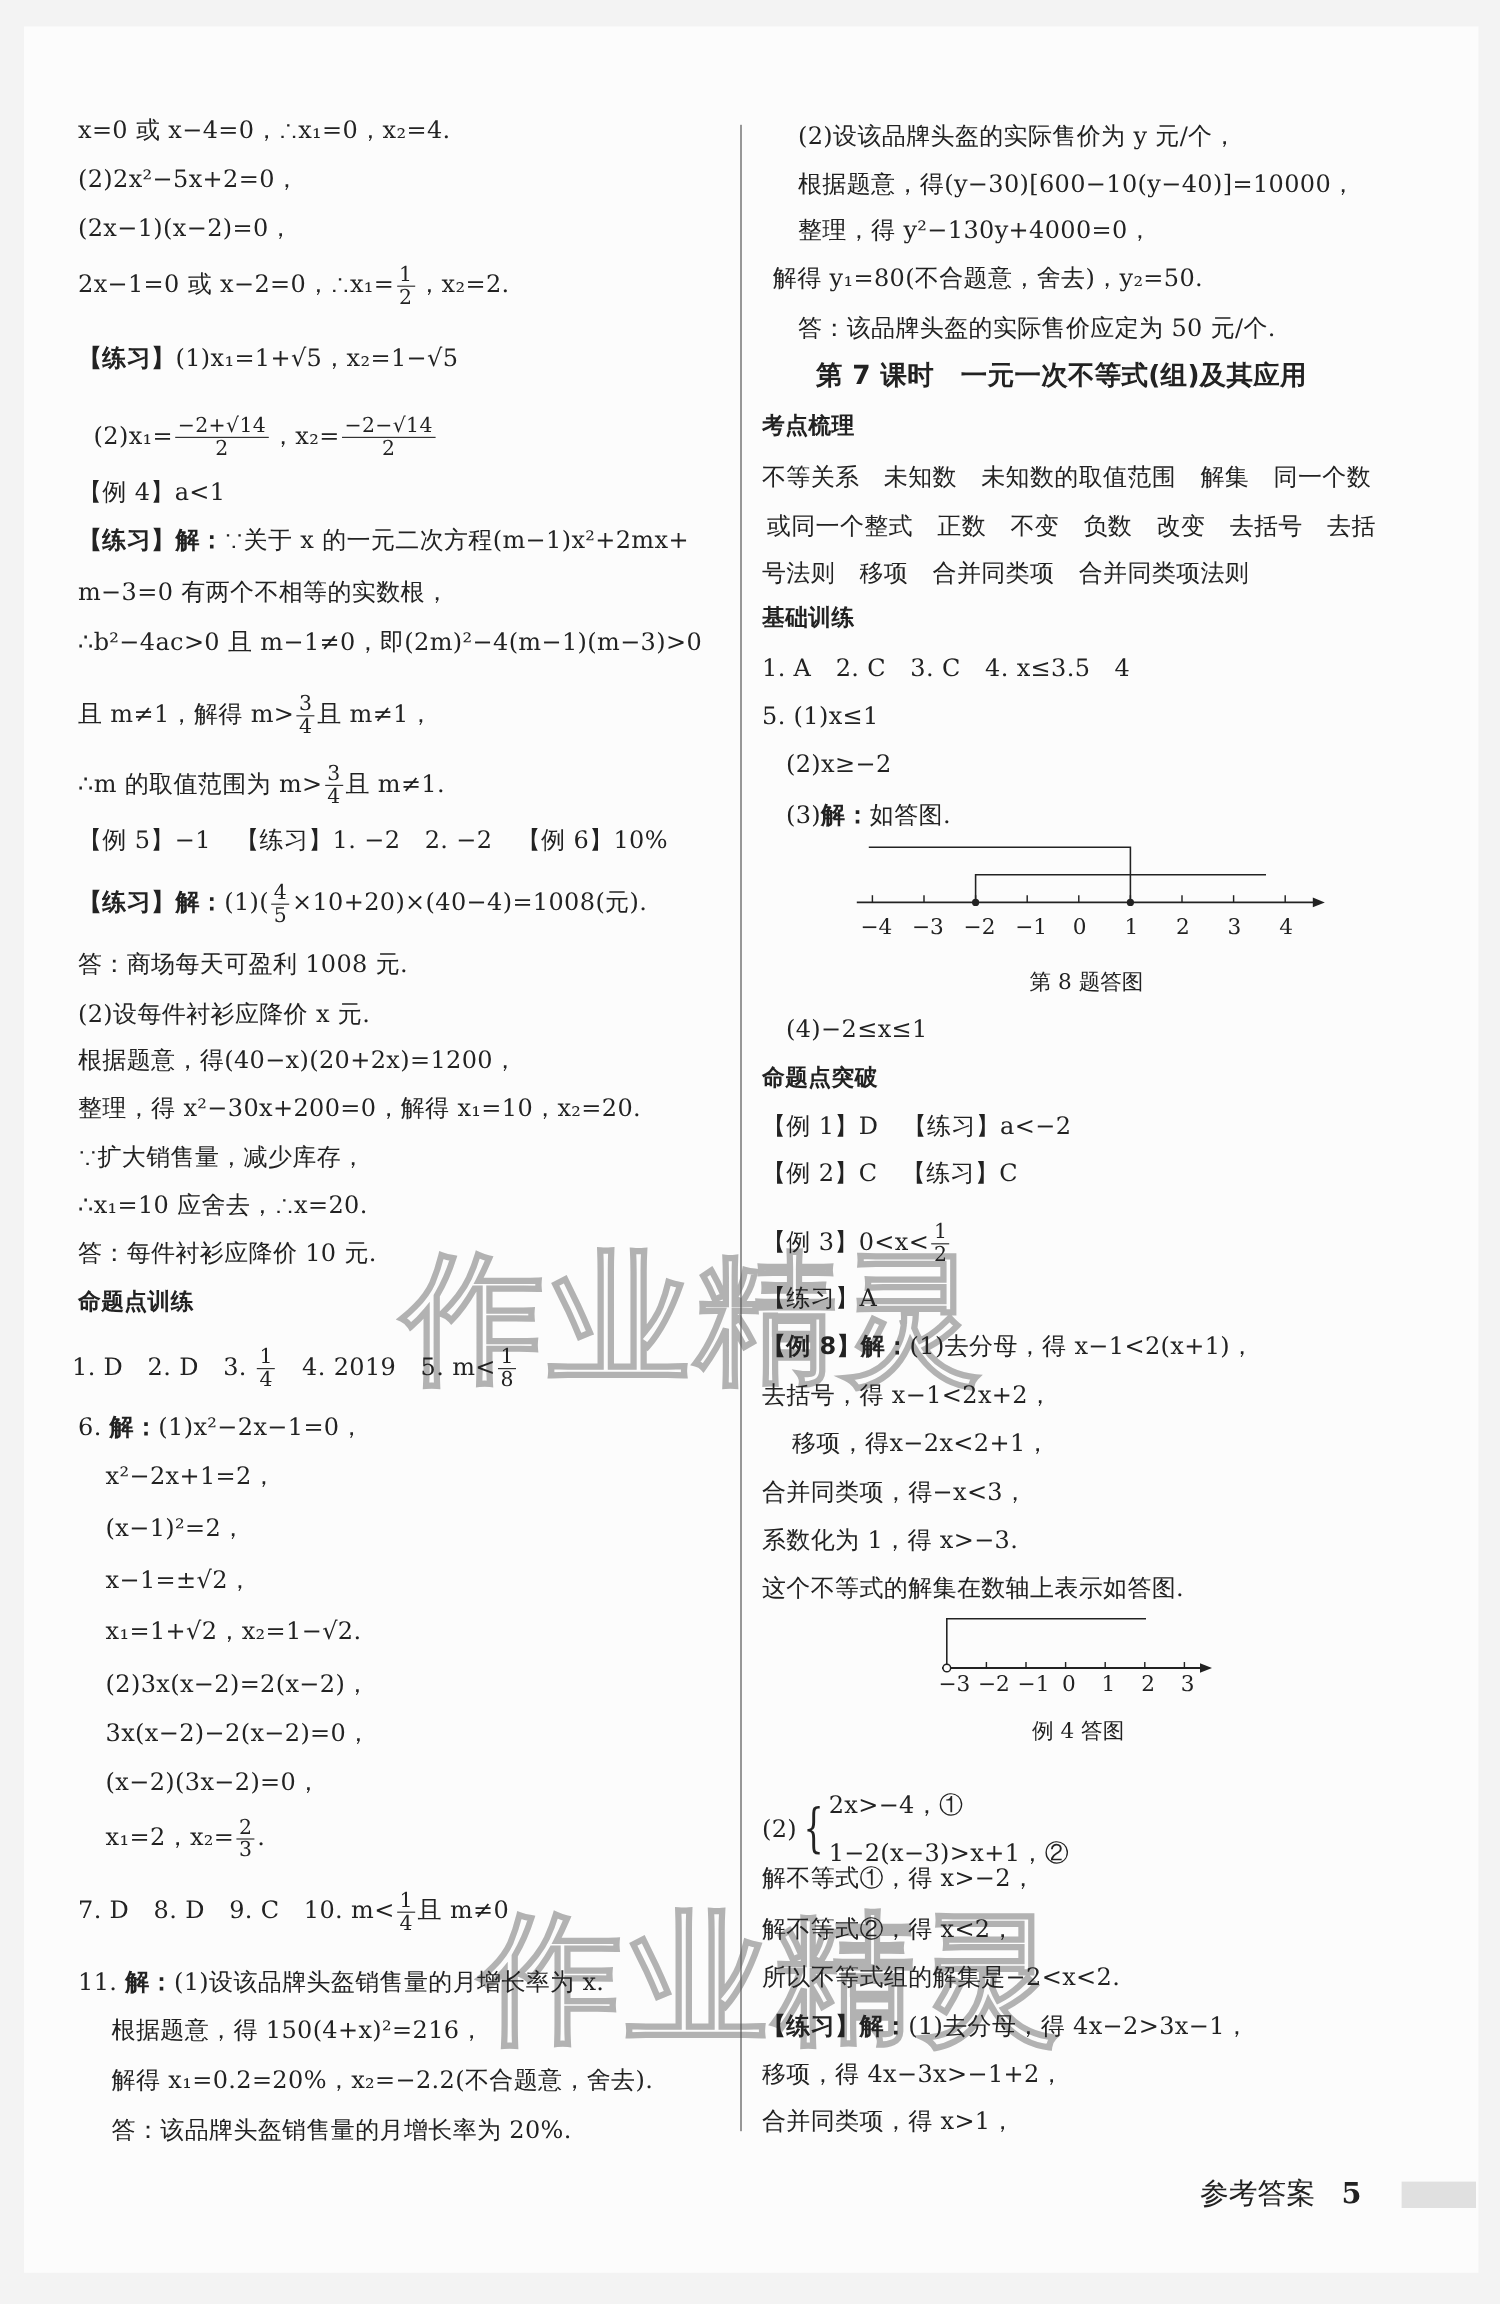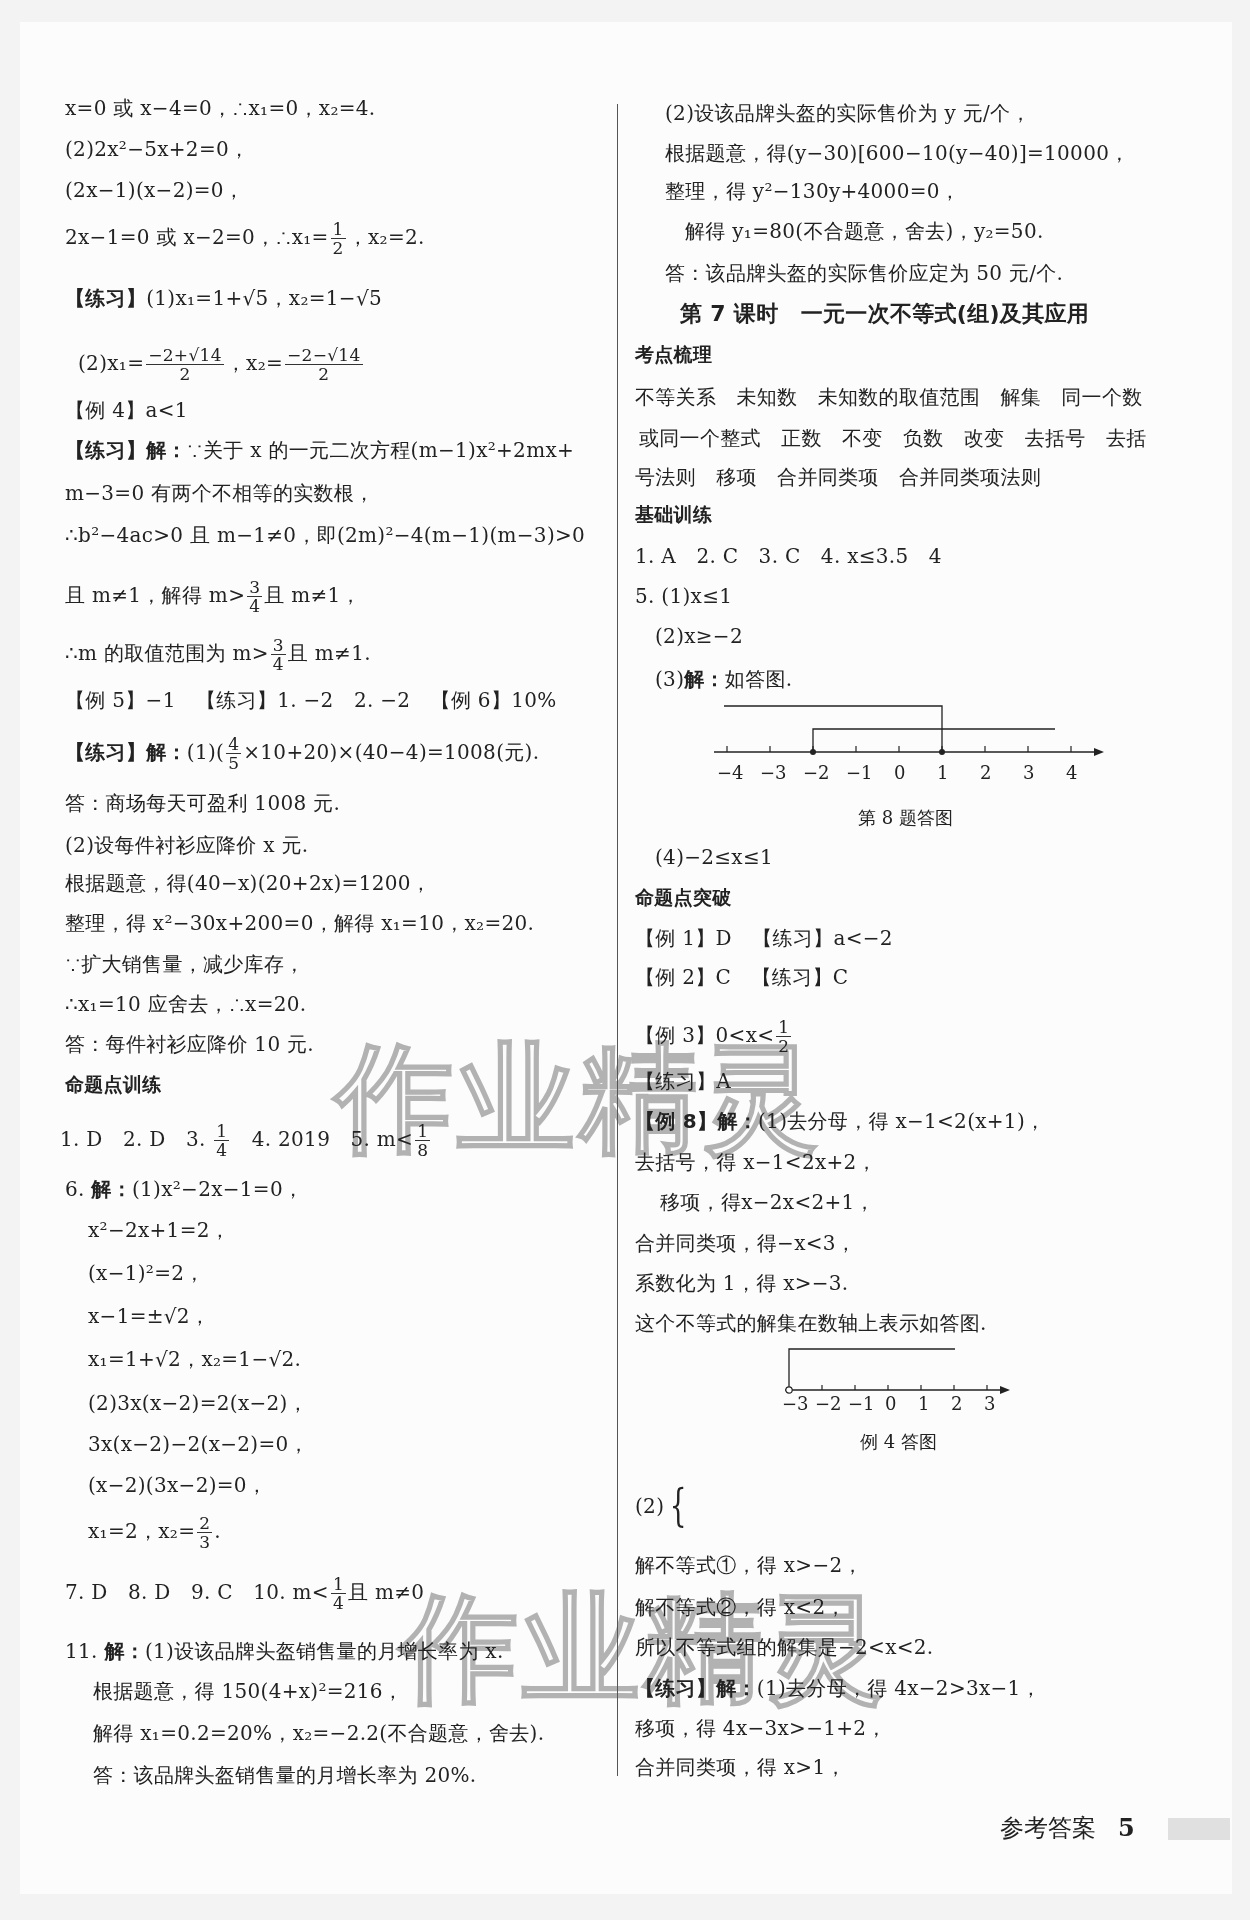--- a/index.html
+++ b/index.html
@@ -1,21 +1,21 @@
 <!DOCTYPE html>
 <html><head>
 <meta charset="utf-8">
 <style>
   html, body { margin:0; padding:0; }
   body { width:1250px; height:1920px; background:#f3f3f3; position:relative; overflow:hidden;
          font-family:"DejaVu Serif","Liberation Serif",serif; color:#222; }
   .page { position:absolute; left:20px; top:22px; width:1212px; height:1872px; background:#fcfcfc; }
   .ln { position:absolute; font-size:20px; line-height:24px; white-space:nowrap; letter-spacing:0.3px; }
   .b { font-family:"DejaVu Sans","Liberation Sans",sans-serif; font-weight:bold; }
-  .h { font-family:Liberation Mono, monospace; font-weight:bold; font-size:19px; }
+  .h { font-family:Liberation Serif, serif; font-weight:bold; font-size:19px; }
   .title { font-family:"DejaVu Sans","Liberation Sans",sans-serif; font-weight:bold; font-size:22px; }
   .divider { position:absolute; left:617px; top:104px; width:1px; height:1672px; background:#555; }
   .frac { display:inline-block; vertical-align:middle; text-align:center; font-size:17px; line-height:18px; margin:0 2px; }
   .frac .n { display:block; border-bottom:1px solid #333; padding:0 2px; }
   .frac .d { display:block; padding:0 2px; }
   .cap { position:absolute; font-size:18px; }
   .footer { position:absolute; left:1000px; top:1812px; font-family:"DejaVu Sans","Liberation Sans",sans-serif; font-size:24px; }
   .footer .pn { font-family:"DejaVu Serif","Liberation Serif",serif; font-weight:bold; margin-left:22px; }
   .footer-tab { position:absolute; left:1168px; top:1818px; width:62px; height:22px; background:#e0e0e0; }
   .wm { position:absolute; font-family:"DejaVu Sans","Liberation Sans",sans-serif; font-size:118px; font-weight:bold;
@@ -94,21 +94,21 @@
   </div>
   <div class="ln" style="left:93px;top:1679px">根据题意，得 150(4+x)²=216，</div>
   <div class="ln" style="left:93px;top:1721px">解得 x₁=0.2=20%，x₂=−2.2(不合题意，舍去).</div>
   <div class="ln" style="left:93px;top:1763px">答：该品牌头盔销售量的月增长率为 20%.</div>
 </div>
 
 <div>
   <div class="ln" style="left:665px;top:101px">(2)设该品牌头盔的实际售价为 y 元/个，</div>
   <div class="ln" style="left:665px;top:141px">根据题意，得(y−30)[600−10(y−40)]=10000，</div>
   <div class="ln" style="left:665px;top:179px">整理，得 y²−130y+4000=0，</div>
-  <div class="ln" style="left:685px;top:219px">解得 y₁=80(不合题意，舍去)，y₂=50.</div>
+  <div class="ln" style="left:644px;top:219px">解得 y₁=80(不合题意，舍去)，y₂=50.</div>
   <div class="ln" style="left:665px;top:261px">答：该品牌头盔的实际售价应定为 50 元/个.</div>
   <div class="ln title" style="left:680px;top:302px">第 7 课时　一元一次不等式(组)及其应用</div>
   <div class="ln h" style="left:635px;top:344px">考点梳理</div>
   <div class="ln" style="left:635px;top:385px">不等关系　未知数　未知数的取值范围　解集　同一个数</div>
   <div class="ln" style="left:639px;top:426px">或同一个整式　正数　不变　负数　改变　去括号　去括</div>
   <div class="ln" style="left:635px;top:465px">号法则　移项　合并同类项　合并同类项法则</div>
   <div class="ln h" style="left:635px;top:504px">基础训练</div>
   <div class="ln" style="left:635px;top:544px">1. A　2. C　3. C　4. x≤3.5　4</div>
   <div class="ln" style="left:635px;top:584px">5. (1)x≤1</div>
   <div class="ln" style="left:655px;top:624px">(2)x≥−2</div>
@@ -184,21 +184,21 @@
     <span class="cap" style="left:815px;top:1393px">−2</span>
     <span class="cap" style="left:848px;top:1393px">−1</span>
     <span class="cap" style="left:885px;top:1393px">0</span>
     <span class="cap" style="left:918px;top:1393px">1</span>
     <span class="cap" style="left:951px;top:1393px">2</span>
     <span class="cap" style="left:984px;top:1393px">3</span>
   </div>
   <div class="cap" style="left:860px;top:1430px">例 4 答图</div>
 
   <div class="ln" style="left:635px;top:1484px;line-height:40px">
-    <span style="vertical-align:middle">(2)</span><span class="brace">{</span>
+    <span style="vertical-align:middle">(2)</span><span class="brace">{</span><span class="sys"><span style="display:block">2x&gt;−4，①</span><span style="display:block">1−2(x−3)&gt;x+1，②</span></span>
   </div>
   <div class="ln" style="left:635px;top:1553px">解不等式①，得 x&gt;−2，</div>
   <div class="ln" style="left:635px;top:1595px">解不等式②，得 x&lt;2，</div>
   <div class="ln" style="left:635px;top:1635px">所以不等式组的解集是−2&lt;x&lt;2.</div>
   <div class="ln" style="left:635px;top:1676px">
     <span class="b">【练习】</span><span class="b">解：</span><span>(1)去分母，得 4x−2&gt;3x−1，</span>
   </div>
   <div class="ln" style="left:635px;top:1716px">移项，得 4x−3x&gt;−1+2，</div>
   <div class="ln" style="left:635px;top:1755px">合并同类项，得 x&gt;1，</div>
 </div>

